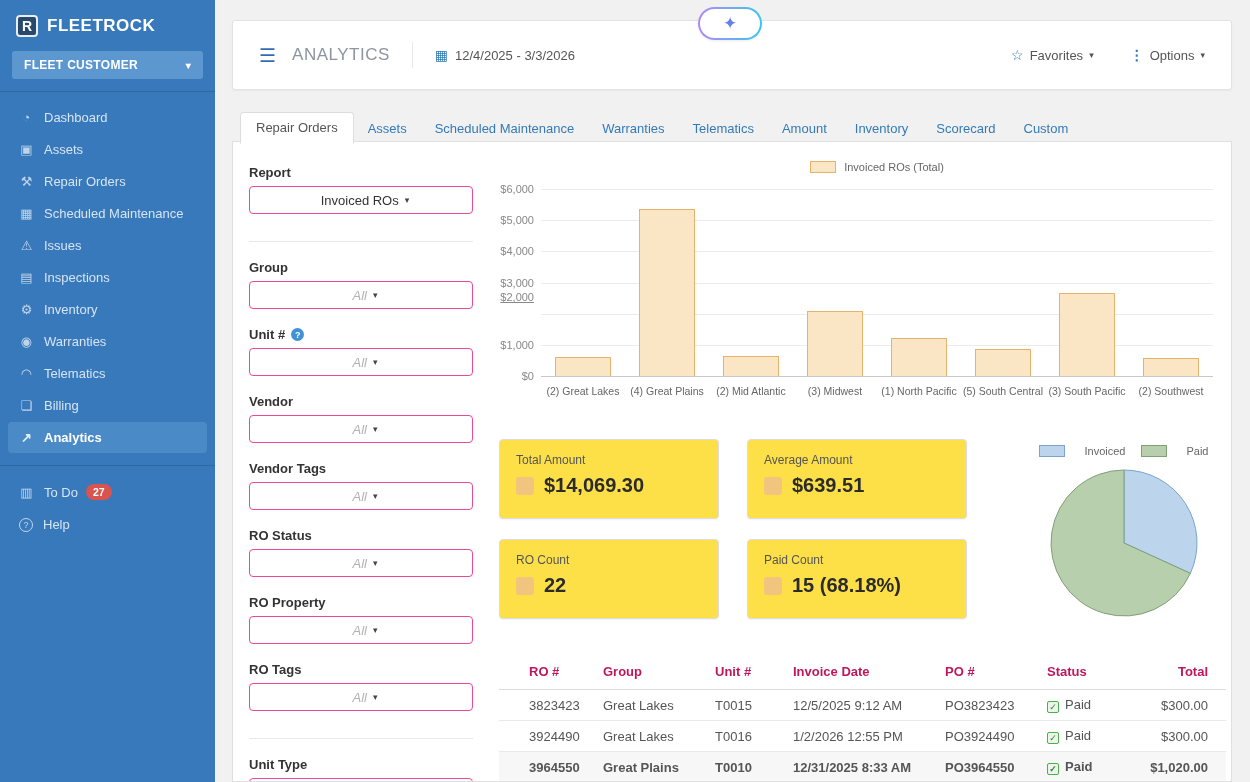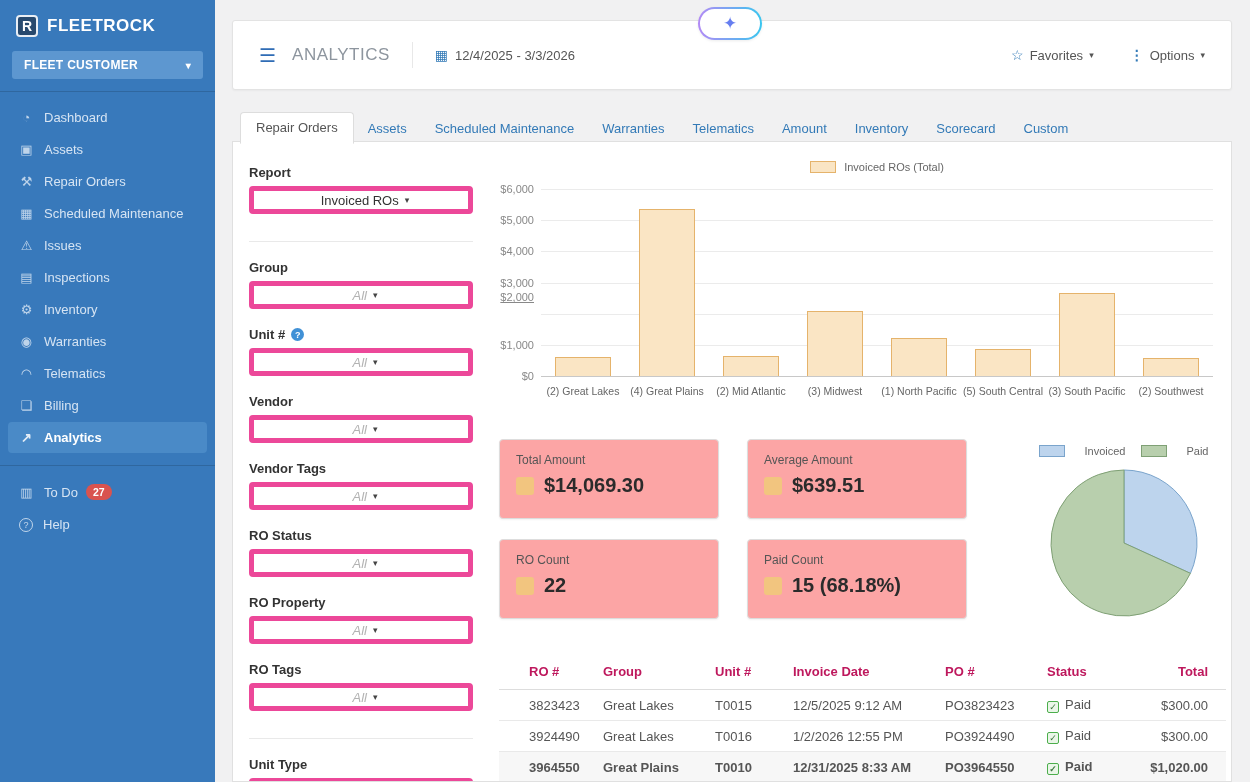--- a/index.html
+++ b/index.html
@@ -42,38 +42,38 @@
   .tab.active { background:#fff; border:1px solid #ddd; border-bottom:1px solid #fff; border-radius:4px 4px 0 0; color:#555; margin-bottom:-1px; padding:7px 15px 8px 15px; }
 
   
   .panel { position:absolute; left:232px; top:141px; width:1000px; height:641px; background:#fff; border:1px solid #e0e0e0; overflow:hidden; z-index:1; }
 
   
   .filters { position:absolute; left:16px; top:9px; width:224px; }
   .f-label { display:flex; align-items:center; gap:6px; font-weight:bold; color:#333; margin:18px 0 6px 0; }
   .filters .f-label:first-child { margin-top:14px; }
   .f-help { width:13px; height:13px; background:#4191d6; color:#fff; border-radius:50%; font-size:9px; font-weight:bold; display:flex; align-items:center; justify-content:center; cursor:pointer; }
-  .f-select { height:28px; border:5px solid #ec4899; border-radius:4px; background:#fff; display:flex; align-items:center; justify-content:center; gap:6px; color:#333; cursor:pointer;padding-left:8px; }
+  .f-select { height:28px; border:1px solid #ec4899; border-radius:4px; background:#fff; display:flex; align-items:center; justify-content:center; gap:6px; color:#333; cursor:pointer;padding-left:8px; }
   .f-select .f-caret { font-size:9px; color:#444; }
   .f-select.muted .f-val { color:#b3b3b3; font-style:italic; }
   .f-divider { border-top:1px solid #e9e9e9; margin:27px 0 4px 0; }
 
   
   .bar-chart { position:absolute; left:263px; top:19px; width:732px; height:252px; }
   .bc-legend { position:absolute; left:45px; top:0; width:672px; display:flex; align-items:flex-end; justify-content:center; gap:8px; color:#666; font-size:11px; }
   .bc-swatch { width:26px; height:12px; border:1px solid #e5b36b; background:#fae5c4; }
   .gridline { position:absolute; height:1px; background:#ebebeb; }
   .gridline.base { background:#c8c8c8; }
   .ytick { position:absolute; left:0; width:38px; text-align:right; font-size:11px; color:#888; }
   .bar { position:absolute; width:56px; background:#fae5c4; border:1px solid #e5b36b; border-bottom:none; }
   .xlabel { position:absolute; width:120px; text-align:center; font-size:10.5px; color:#666; white-space:nowrap; }
 
   
   .cards { position:absolute; left:266px; top:297px; width:468px; display:grid; grid-template-columns:220px 220px; grid-auto-rows:80px; column-gap:28px; row-gap:20px; }
-  .card { background:#fca5a5; border:1px solid #ddd; border-radius:4px; box-shadow:0 1px 2px rgba(0,0,0,.05); padding:13px 16px; }
+  .card { background:#fde047; border:1px solid #ddd; border-radius:4px; box-shadow:0 1px 2px rgba(0,0,0,.05); padding:13px 16px; }
   .card-label { font-size:12px; color:#555; }
   .card-vrow { display:flex; align-items:center; gap:10px; margin-top:7px; }
   .card-swatch { width:18px; height:18px; background:#f2c57f; border-radius:3px; flex:none; }
   .card-value { font-size:20px; font-weight:bold; color:#2b2b2b; }
 
   
   .pie-legend { position:absolute; left:796px; top:303px; width:190px; display:flex; align-items:center; justify-content:center; gap:16px; font-size:11px; color:#666; }
   .pl-item { display:flex; align-items:center; gap:19px; }
   .pl-swatch { width:26px; height:12px; border:1px solid; }
   .pie-svg { position:absolute; left:816px; top:326px; }

